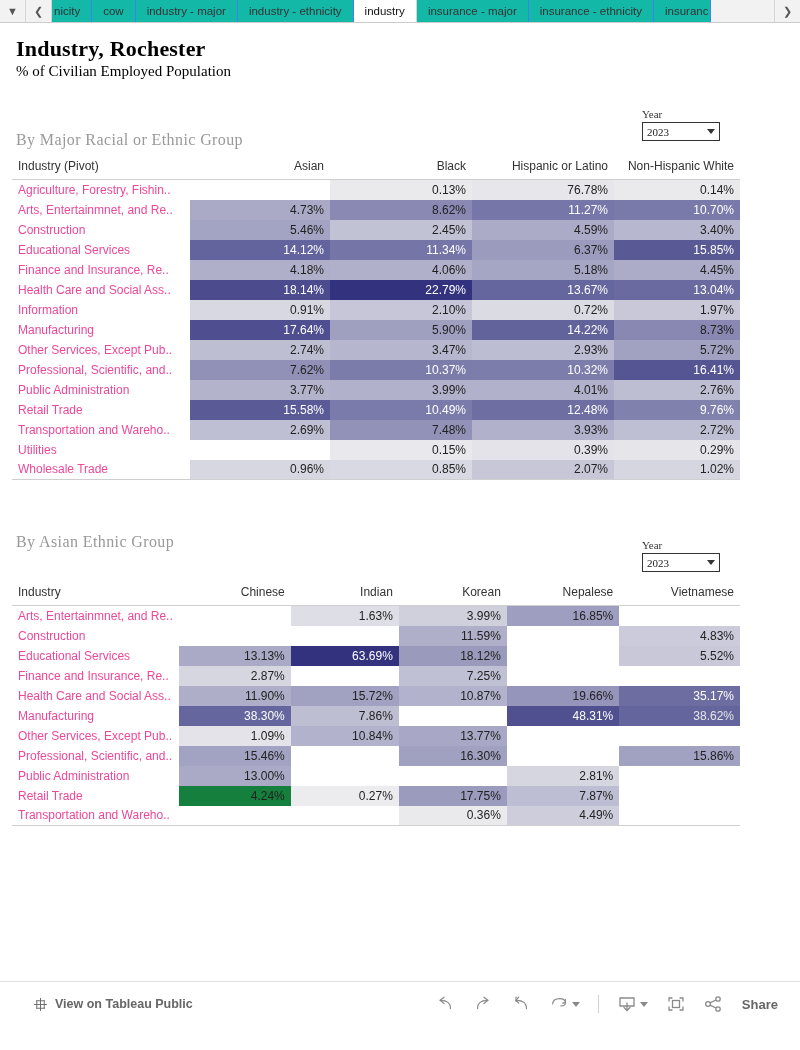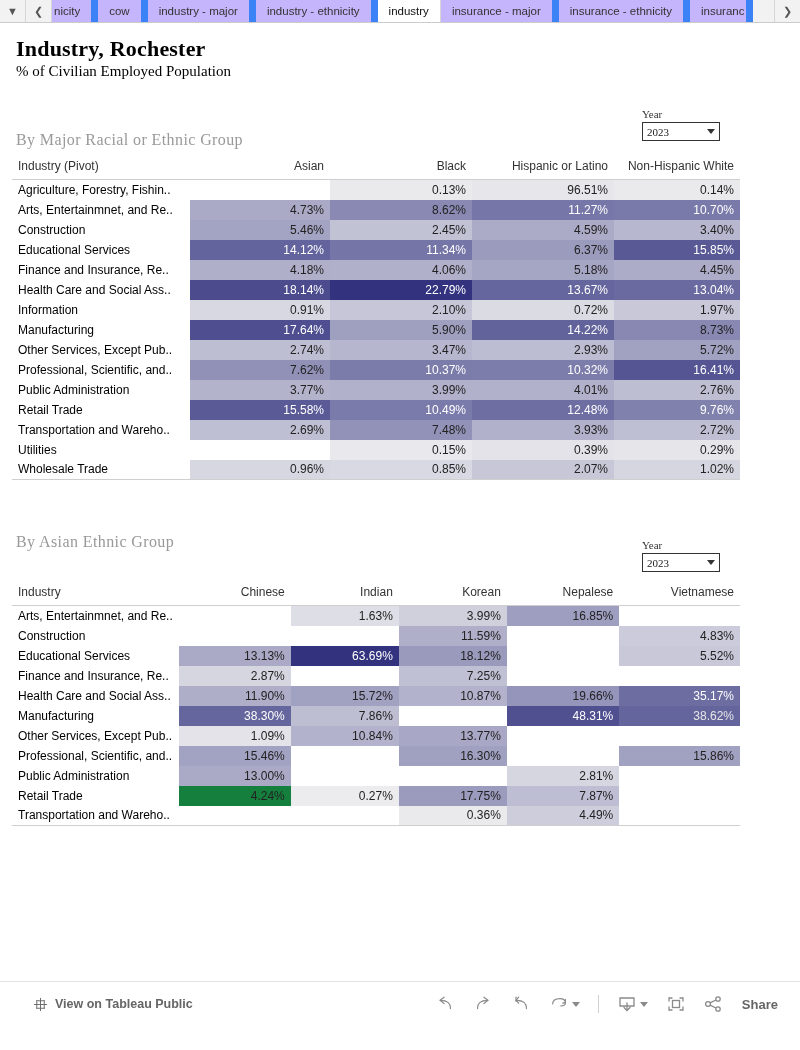--- a/index.html
+++ b/index.html
@@ -25,22 +25,22 @@
     color:#555; font-size:11px;
     background:#f2f2f2;
     border-right:1px solid #d6d6d6;
   }
   .tab-ctrl.arrow-right{ border-right:none; border-left:1px solid #d6d6d6; }
   .tab{
     display:flex; align-items:center; justify-content:center;
     padding:0 11px;
     white-space:nowrap;
     color:#333;
-    background:#c4b5fd;
-    border-right:7px solid #3b82f6;
+    background:#14b8a6;
+    border-right:1px solid #3b82f6;
     flex:0 0 auto;
   }
   .tab.truncated{ padding-left:2px; }
   .tab.truncated-right{ padding-right:2px; }
   .tab.active{
     background:#ffffff;
     color:#111;
     border-right:1px solid #d6d6d6;
   }
 
@@ -113,21 +113,21 @@
     font-size:12px;
     color:#222;
     height:20px;
     padding:0 6px 0 0;
     text-align:right;
     white-space:nowrap;
   }
   .tbl td.lead{
     text-align:left;
     padding-left:6px;
-    color:#000000;
+    color:#ec4899;
     background:#fff !important;
   }
   .tbl tbody tr:last-child{ border-bottom:1px solid #cfcfcf; }
   .tbl tbody{ border-bottom:1px solid #cfcfcf; }
 
   
   .toolbar{
     position:absolute; left:0; bottom:0;
     width:800px; height:45px;
     background:#fff;
@@ -213,21 +213,21 @@
           <th style="width: 142px;">Black</th>
           <th style="width: 142px;">Hispanic or Latino</th>
           <th style="width: 126px;">Non-Hispanic White</th>
         </tr>
       </thead>
     <tbody id="t1body">
         <tr>
           <td class="lead">Agriculture, Forestry, Fishin..</td>
           <td style="background: rgb(255, 255, 255);"></td>
           <td style="background: rgb(234, 234, 237);">0.13%</td>
-          <td style="background: rgb(231, 231, 235);">96.51%</td>
+          <td style="background: rgb(231, 231, 235);">76.78%</td>
           <td style="background: rgb(234, 234, 237);">0.14%</td>
         </tr>
         <tr>
           <td class="lead">Arts, Entertainmnet, and Re..</td>
           <td style="background: rgb(170, 170, 199);">4.73%</td>
           <td style="background: rgb(137, 137, 179);">8.62%</td>
           <td style="background: rgb(118, 118, 168); color: rgb(255, 255, 255);">11.27%</td>
           <td style="background: rgb(122, 122, 170); color: rgb(255, 255, 255);">10.70%</td>
         </tr>
         <tr>

